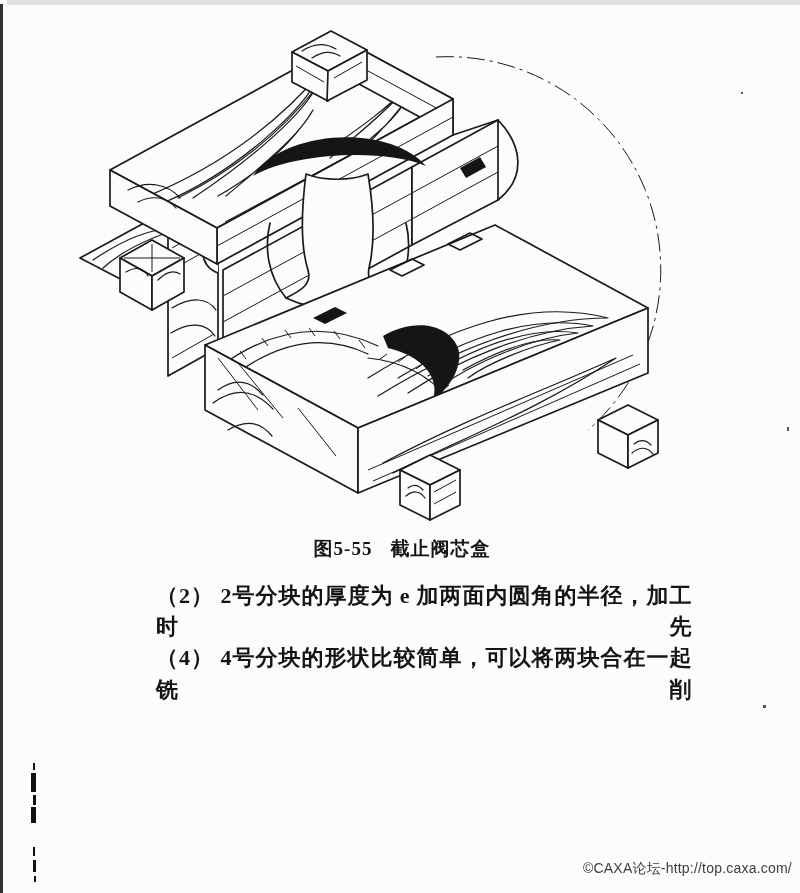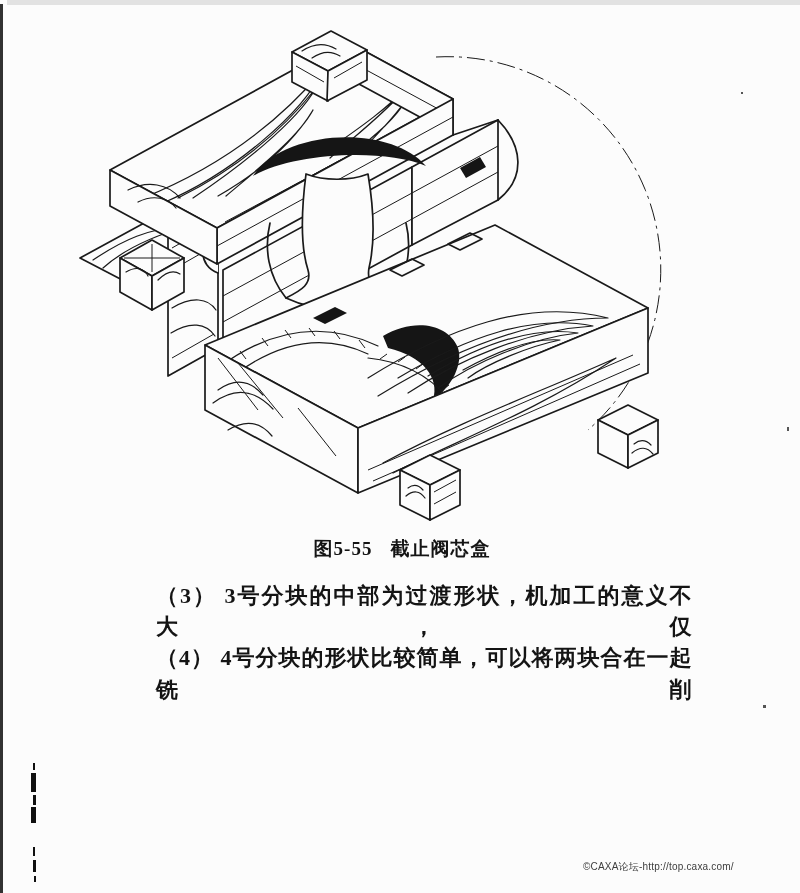--- a/index.html
+++ b/index.html
@@ -10,21 +10,21 @@
   .figure{position:absolute;left:68px;top:18px;width:700px;height:505px;}
   .caption{position:absolute;left:113px;top:536px;width:578px;text-align:center;
            font-size:19px;font-weight:700;letter-spacing:1px;white-space:nowrap;}
   .caption .cap-label{margin-right:18px;}
   .textblock{position:absolute;left:112px;top:580px;width:580px;font-size:22px;
              font-weight:700;line-height:31.2px;letter-spacing:0.5px;}
   .line{width:580px;text-align:justify;}
   .line.fill{text-align-last:justify;}
   .line.indent{padding-left:44px;width:536px;}
   .watermark{position:absolute;left:583px;top:860px;white-space:nowrap;
-             font-family:"Liberation Sans","DejaVu Sans",sans-serif;font-size:10px;
+             font-family:"Liberation Sans","DejaVu Sans",sans-serif;font-size:14px;
              color:rgba(35,35,35,0.88);letter-spacing:0.2px;}
   .art{position:absolute;background:#101010;}
   .a1{left:33px;top:763px;width:2px;height:7px;}
   .a2{left:31px;top:773px;width:5px;height:19px;}
   .a3{left:33px;top:795px;width:3px;height:10px;}
   .a4{left:31px;top:807px;width:5px;height:16px;}
   .a5{left:33px;top:847px;width:2px;height:9px;}
   .a6{left:33px;top:860px;width:3px;height:12px;}
   .a7{left:34px;top:876px;width:2px;height:6px;}
   .speck{position:absolute;background:#555;}
@@ -165,21 +165,21 @@
         <path class="gr" d="M566,426 q9,-7 17,1 M564,435 q12,-10 21,1"></path>
       </g>
     </svg>
   </div>
 
   <div class="caption">
     <span class="cap-label">图5-55</span><span>截止阀芯盒</span>
   </div>
 
   <div class="textblock">
-    <div class="line fill indent">（3） 3号分块的中部为过渡形状，机加工的意义不大，仅</div>
+    <div class="line fill indent">（2） 2号分块的厚度为 e 加两面内圆角的半径，加工时先</div>
     <div class="line fill indent">（4） 4号分块的形状比较简单，可以将两块合在一起铣削</div>
 
   </div>
 
   <div class="watermark">©CAXA论坛-http://top.caxa.com/</div>
 
   <div class="art a1"></div>
   <div class="art a2"></div>
   <div class="art a3"></div>
   <div class="art a4"></div>

